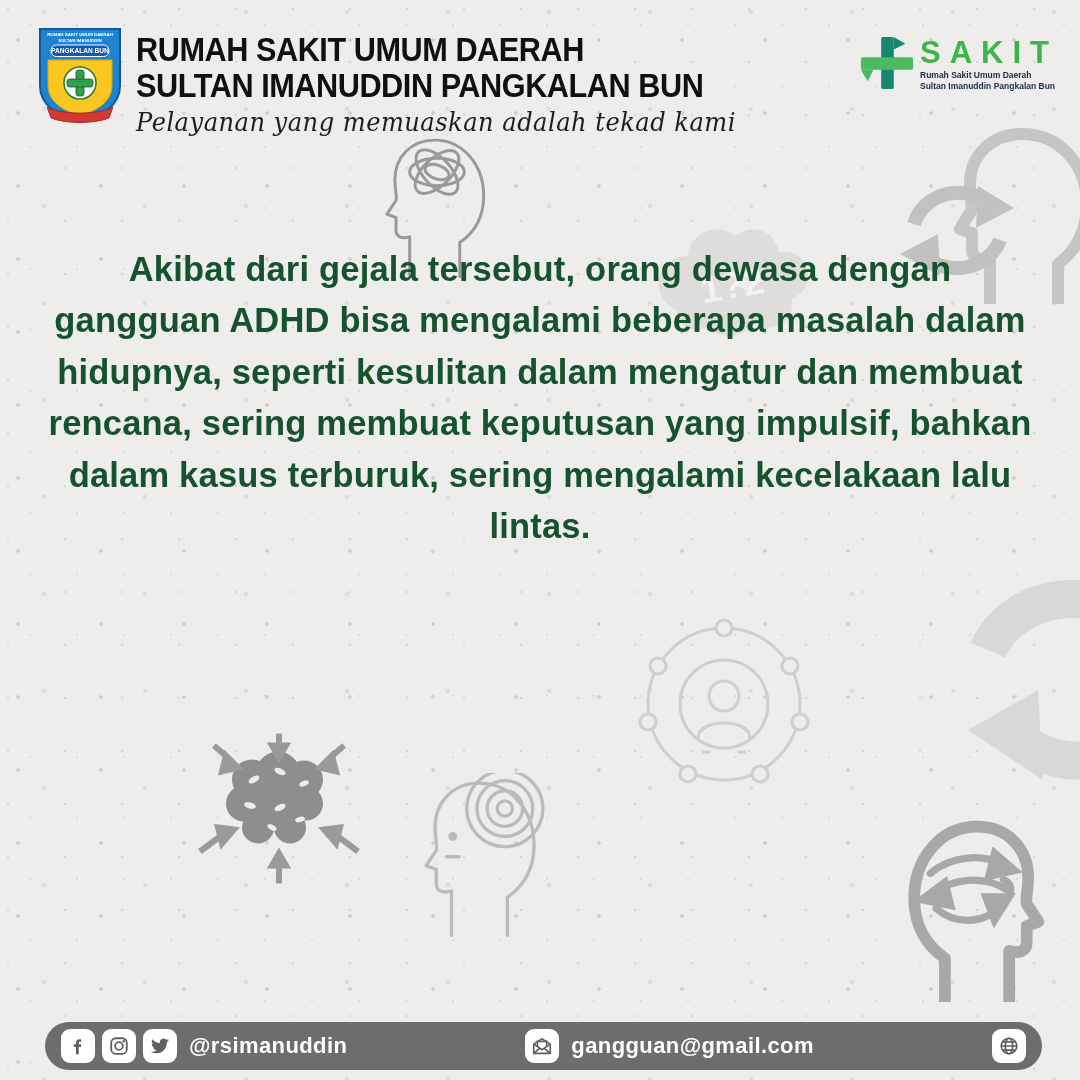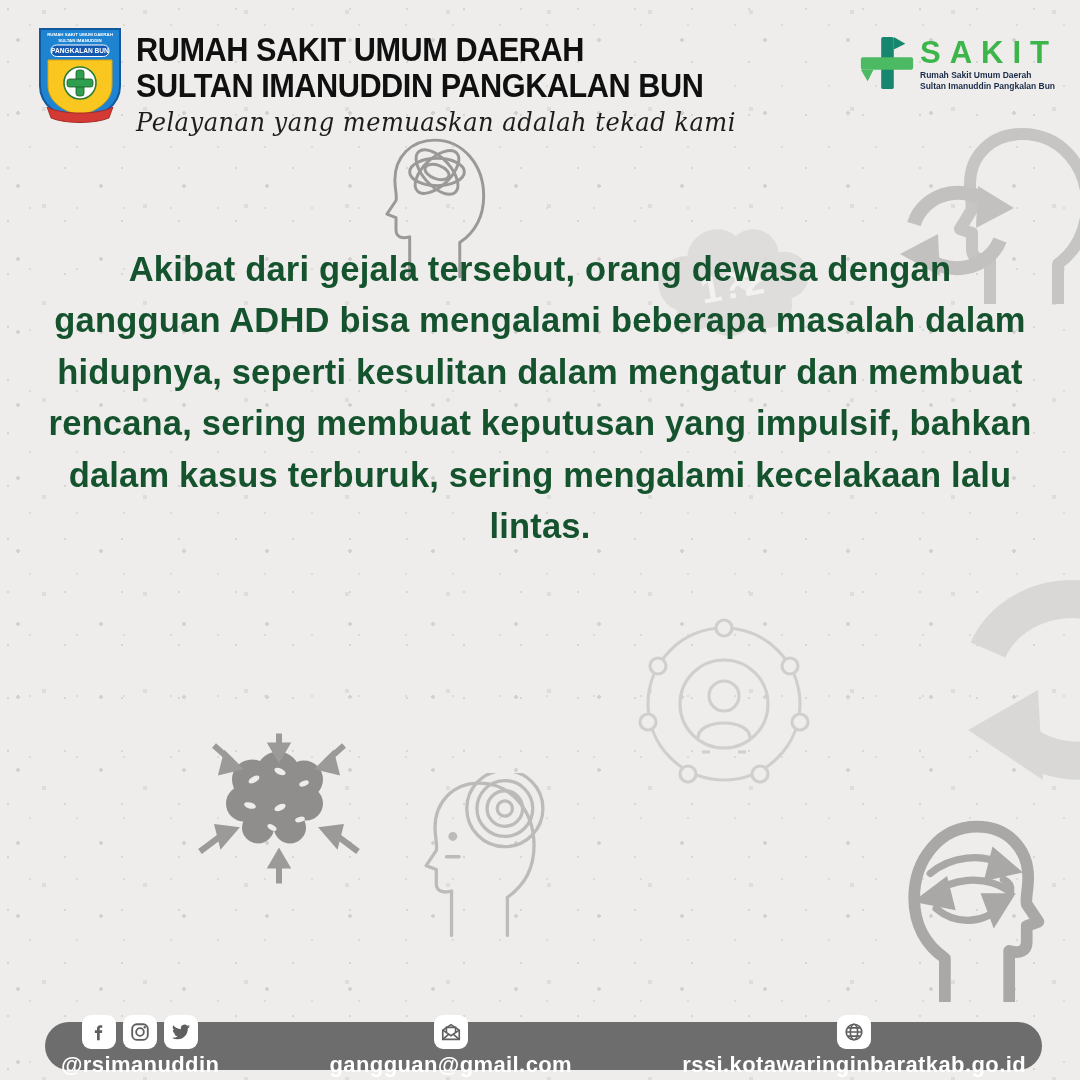--- a/index.html
+++ b/index.html
@@ -27,21 +27,21 @@
   .pkrs-acronym{color:#3cb54a;font-weight:800;font-size:31px;letter-spacing:9px;line-height:30px;}
   .pkrs-sub{font-size:8.5px;font-weight:700;color:#1a2b4a;line-height:10.5px;margin-top:2px;}
   
   .main-text{position:absolute;top:244px;left:45px;right:45px;text-align:center;z-index:4;}
   .main-text p{margin:0;font-weight:700;font-size:34.5px;line-height:1.49;color:#14532d;letter-spacing:.2px;}
   .main-text p + p{margin-top:30px;}
   
   .footer-bar{position:absolute;left:45px;right:38px;bottom:10px;height:48px;background:#6d6d6d;
     border-radius:25px;display:flex;align-items:center;justify-content:space-between;
     padding:0 16px;z-index:6;}
-  .footer-group{display:flex;align-items:center;gap:3px;flex-direction:column;}
+  .footer-group{display:flex;align-items:center;gap:12px;}
   .icon-sq{width:34px;height:34px;background:#ffffff;border-radius:9px;display:flex;align-items:center;justify-content:center;flex:0 0 auto;}
   .icon-sq svg{width:22px;height:22px;}
   .footer-label{color:#ffffff;font-weight:800;font-size:22px;letter-spacing:.4px;white-space:nowrap;}
   .social-icons{display:flex;gap:7px;}
   
   .deco{position:absolute;z-index:1;}
 </style>
 </head>
 <body>
 
@@ -236,15 +236,14 @@
     <span class="footer-label">gangguan@gmail.com</span>
   </div>
   <div class="footer-group">
     <div class="icon-sq">
       <svg viewBox="0 0 24 24" fill="none" stroke="#5f5f5f" stroke-width="1.8">
         <circle cx="12" cy="12" r="8.5"></circle>
         <ellipse cx="12" cy="12" rx="4" ry="8.5"></ellipse>
         <path d="M3.5,12 H20.5 M5,7.5 H19 M5,16.5 H19"></path>
       </svg>
     </div>
-    <span class="footer-label">rssi.kotawaringinbaratkab.go.id</span>
   </div>
 </div>
 
 </body></html>

